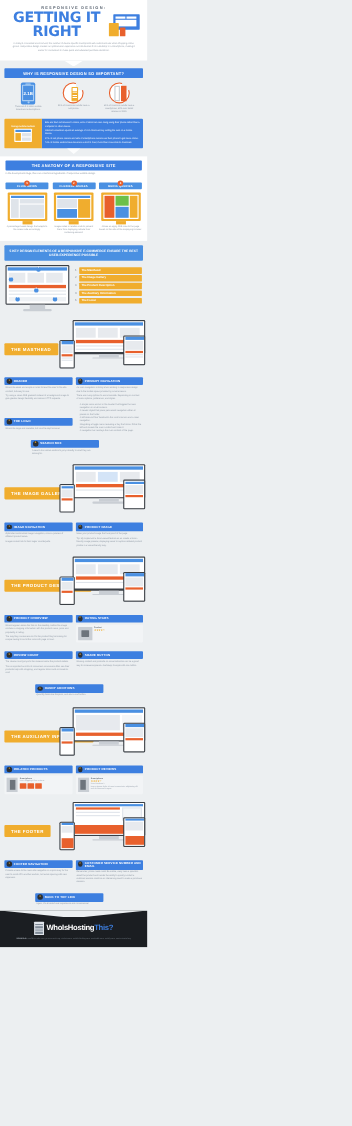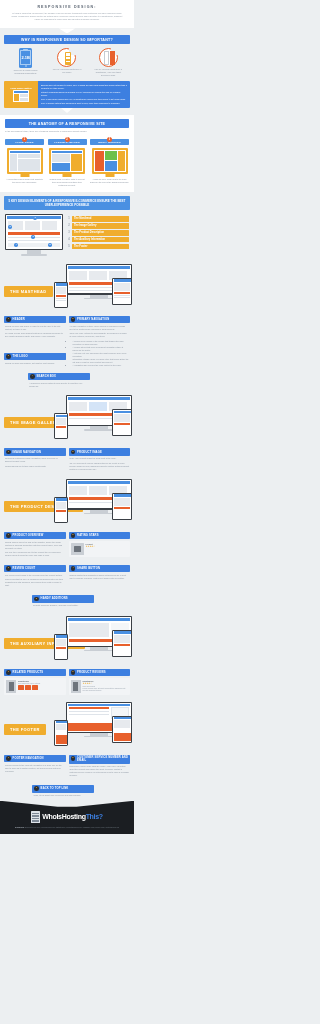--- a/index.html
+++ b/index.html
@@ -166,20 +166,32 @@
   .sources { margin-top:3px; font-size:1.8px; color:#6c757e; line-height:1.5; text-align:center; }
   .sources b { color:#aeb6bf; }
 </style>
 </head>
 <body>
 
 <div class="page">
 
   <div class="top">
     <div class="kicker">RESPONSIVE DESIGN:</div>
+    <div class="titlerow">
+      <div class="bigtitle">GETTING IT RIGHT</div>
+      <div class="deviceart">
+        <div class="da-mon">
+            <i style="left:2px;top:2px;width:9px;height:2px;"></i>
+            <i style="left:12px;top:2px;width:9px;height:2px;"></i>
+            <i style="left:2px;top:5.5px;width:19px;height:6px;"></i>
+          </div>
+        <div class="da-tab"></div>
+        <div class="da-ph"></div>
+      </div>
+    </div>
     <div class="intro">In today's connected environment, the number of device specific touchpoints web customers use when shopping online grows. Responsive design creates an optimal user experience across devices from a desktop to a smartphone, making it easier for consumers to make quick and educated purchase decisions.</div>
     <div class="notch"></div>
   </div>
 
   <div class="band" style="padding-top:7px;">
     <div class="hdrbar">WHY IS RESPONSIVE DESIGN SO IMPORTANT?</div>
 
     <div class="stats">
       <div class="stat">
         <div class="phone-blue">

